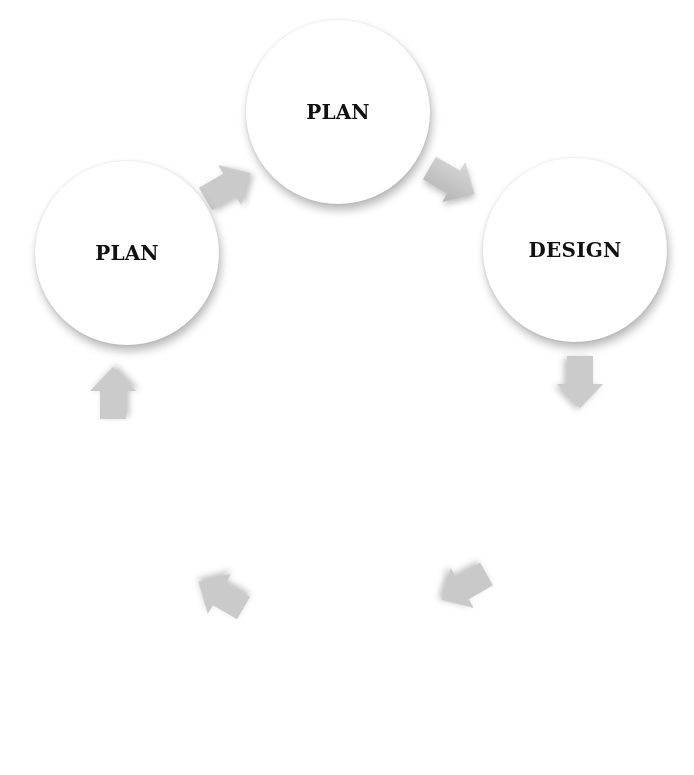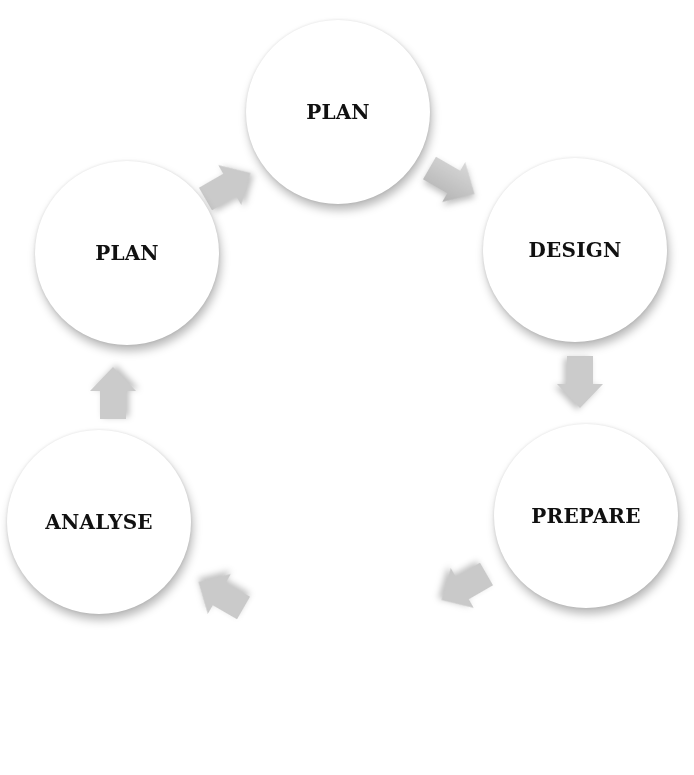--- a/index.html
+++ b/index.html
@@ -59,23 +59,17 @@
         <polygon points="2,12 30,12 30,2 54,25 30,48 30,38 2,38" fill="#cacaca" style="filter:drop-shadow(2px 3px 3px rgba(0,0,0,0.25))"></polygon>
       </svg>
   </div>
 
   <div class="node" style="left:246px;top:20px;">
     <span class="node-label">PLAN</span>
   </div>
   <div class="node" style="left:483px;top:158px;">
     <span class="node-label">DESIGN</span>
   </div>
-  <div class="node" style="left:494px;top:424px;">
-    <span class="node-label">PREPARE</span>
-  </div>
-  <div class="node" style="left:7px;top:430px;">
-    <span class="node-label">ANALYSE</span>
-  </div>
   <div class="node" style="left:35px;top:161px;">
     <span class="node-label">PLAN</span>
   </div>
 
 </div>
 
 </body></html>

